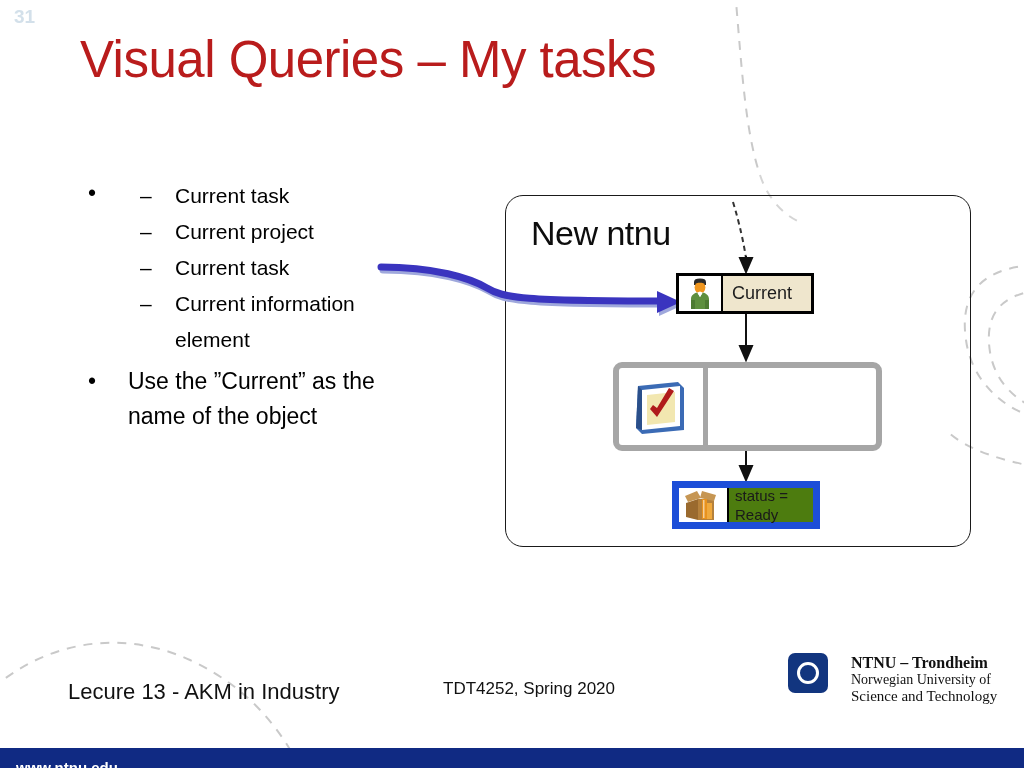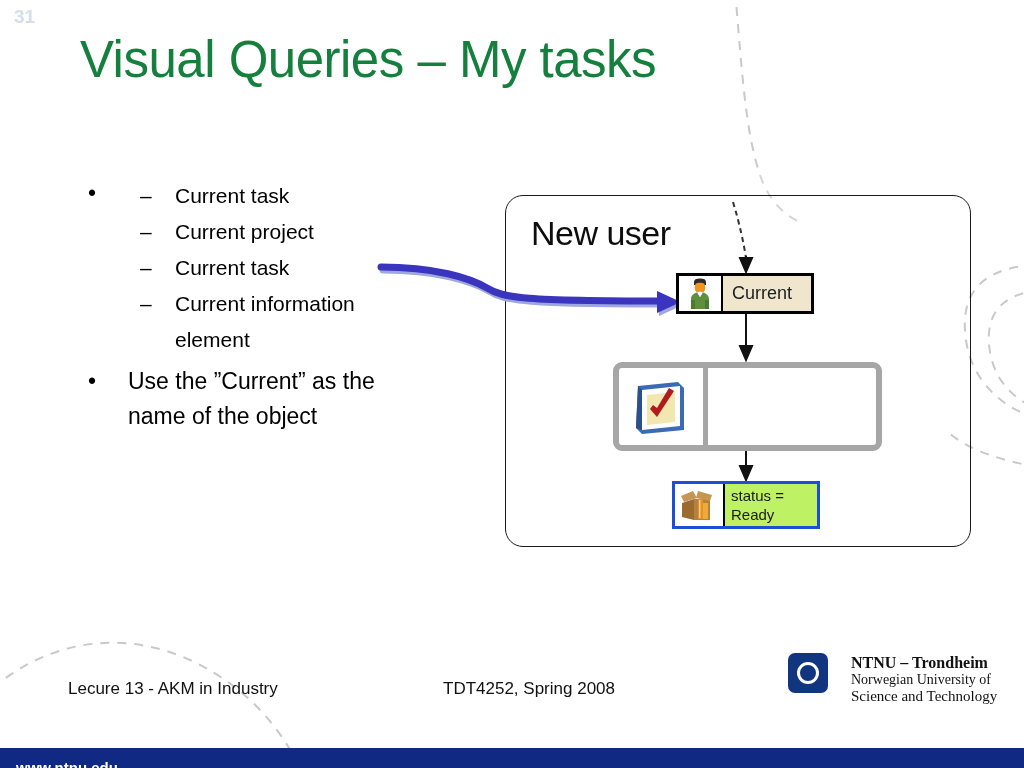--- a/index.html
+++ b/index.html
@@ -12,21 +12,21 @@
 
   
   .slide-num{
     position:absolute;left:14px;top:6px;
     font-size:19px;font-weight:bold;color:#d3e0ea;letter-spacing:0px;
   }
 
   
   .slide-title{
     position:absolute;left:80px;top:30px;width:860px;
-    font-size:51px;line-height:60px;color:#15803d;font-weight:normal;
+    font-size:51px;line-height:60px;color:#b91c1c;font-weight:normal;
     letter-spacing:-0.5px;
   }
 
   
   .body-col{
     position:absolute;left:80px;top:176px;width:340px;
   }
   .b1{
     position:relative;padding-left:48px;margin-bottom:2px;
     font-size:23px;line-height:35px;color:#000;
@@ -76,35 +76,35 @@
   }
   .node-mid .ic{
     width:84px;display:flex;align-items:center;justify-content:center;
     border-right:5px solid #a6a6a6;
   }
   .node-mid .cell{flex:1;}
 
   
   .node-status{
     position:absolute;left:672px;top:481px;width:148px;height:48px;
-    border:3px solid #1d4ed8;box-sizing:border-box;display:flex;align-items:stretch;
-    background:#bef264;
+    border:7px solid #1d4ed8;box-sizing:border-box;display:flex;align-items:stretch;
+    background:#4d7c0f;
   }
   .node-status .ic{
     width:48px;background:#ffffff;border-right:2px solid #000;
     display:flex;align-items:center;justify-content:center;
   }
   .node-status .lbl{
     flex:1;display:flex;flex-direction:column;justify-content:center;
     padding-left:6px;font-size:15px;line-height:19px;color:#1a1a1a;
   }
 
   
   .footer-left{
-    position:absolute;left:68px;top:679px;font-size:17px;color:#111;
+    position:absolute;left:68px;top:679px;font-size:22px;color:#111;
   }
   .footer-center{
     position:absolute;left:443px;top:679px;font-size:17px;color:#111;
   }
 
   
   .ntnu{
     position:absolute;left:788px;top:653px;display:flex;align-items:flex-start;gap:23px;
   }
   .ntnu-mark{
@@ -169,21 +169,21 @@
     <span>Current information element</span>
   </div>
 
   <div class="b1" style="margin-top:6px;">
     <span class="dot">•</span>
     <span>Use the ”Current” as the name of the object</span>
   </div>
 </div>
 
 <div class="diagram"></div>
-<div class="new-tasks-label">New user</div>
+<div class="new-tasks-label">New ntnu</div>
 
 <svg style="position:absolute;left:0;top:0;width:1024px;height:768px;pointer-events:none;" viewBox="0 0 1024 768">
   <g stroke="#111111" stroke-width="2" fill="#111111">
 
     <path d="M733,202 C740,225 744,245 746,258" fill="none" stroke="#333" stroke-dasharray="5 4"></path>
     <path d="M746,256 l0,8"></path>
     <polygon points="740,258 752,258 746,272"></polygon>
 
     <line x1="746" y1="314" x2="746" y2="348"></line>
     <polygon points="740,346 752,346 746,360"></polygon>
@@ -242,21 +242,21 @@
       <rect x="19" y="13" width="1.5" height="18" fill="#ffffff" opacity="0.55"></rect>
     </svg>
   </div>
   <div class="lbl">
     <span>status =</span>
     <span>Ready</span>
   </div>
 </div>
 
 <div class="footer-left">Lecure 13 - AKM in Industry</div>
-<div class="footer-center">TDT4252, Spring 2008</div>
+<div class="footer-center">TDT4252, Spring 2020</div>
 
 <div class="ntnu">
   <div class="ntnu-mark">
     <div class="ntnu-ring">
       <div class="ntnu-dot"></div>
     </div>
   </div>
   <div class="ntnu-text">
     <div class="l1">NTNU – Trondheim</div>
     <div class="l2">Norwegian University of</div>

